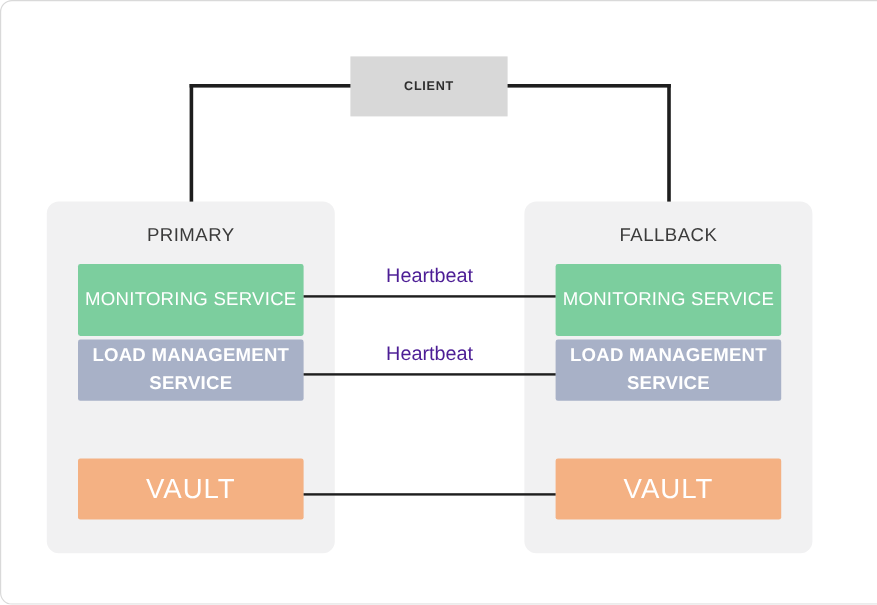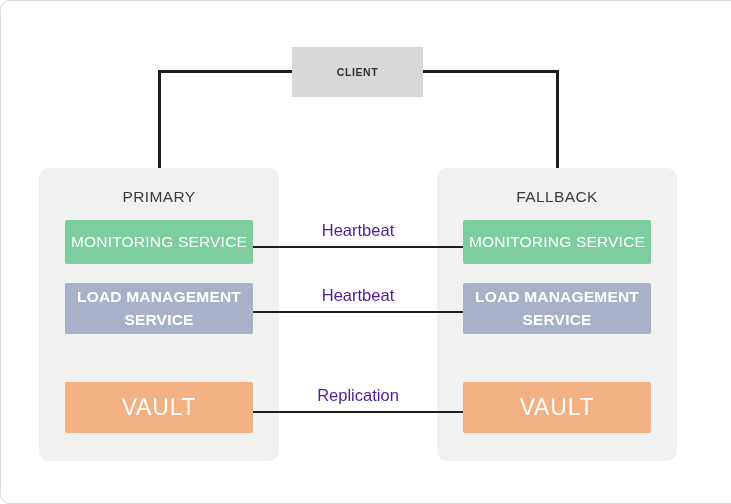--- a/index.html
+++ b/index.html
@@ -91,21 +91,21 @@
     position: absolute;
     width: 188px;
     display: flex; align-items: center; justify-content: center;
     text-align: center;
     color: #ffffff;
     border-radius: 2px;
     z-index: 2;
     box-sizing: border-box;
   }
   .svc-monitoring {
-    top: 220px; height: 44px;
+    top: 220px; height: 60px;
     background: #7cce9e;
     font-size: 15.5px;
     letter-spacing: 0.2px;
   }
   .svc-load {
     top: 283px; height: 51px;
     background: #a8b1c7;
     font-size: 15.5px;
     letter-spacing: 0.2px;
     line-height: 1.45;
@@ -162,14 +162,13 @@
   <div class="service svc-vault col-right">
     <span>VAULT</span>
   </div>
 
   <div class="line link-line link-heartbeat"></div>
   <div class="line link-line link-correspond"></div>
   <div class="line link-line link-replication"></div>
 
   <div class="link-label lbl-heartbeat">Heartbeat</div>
   <div class="link-label lbl-correspond">Heartbeat</div>
-  <div class="link-label lbl-replication">Replication</div>
 </div>
 
 </body></html>

